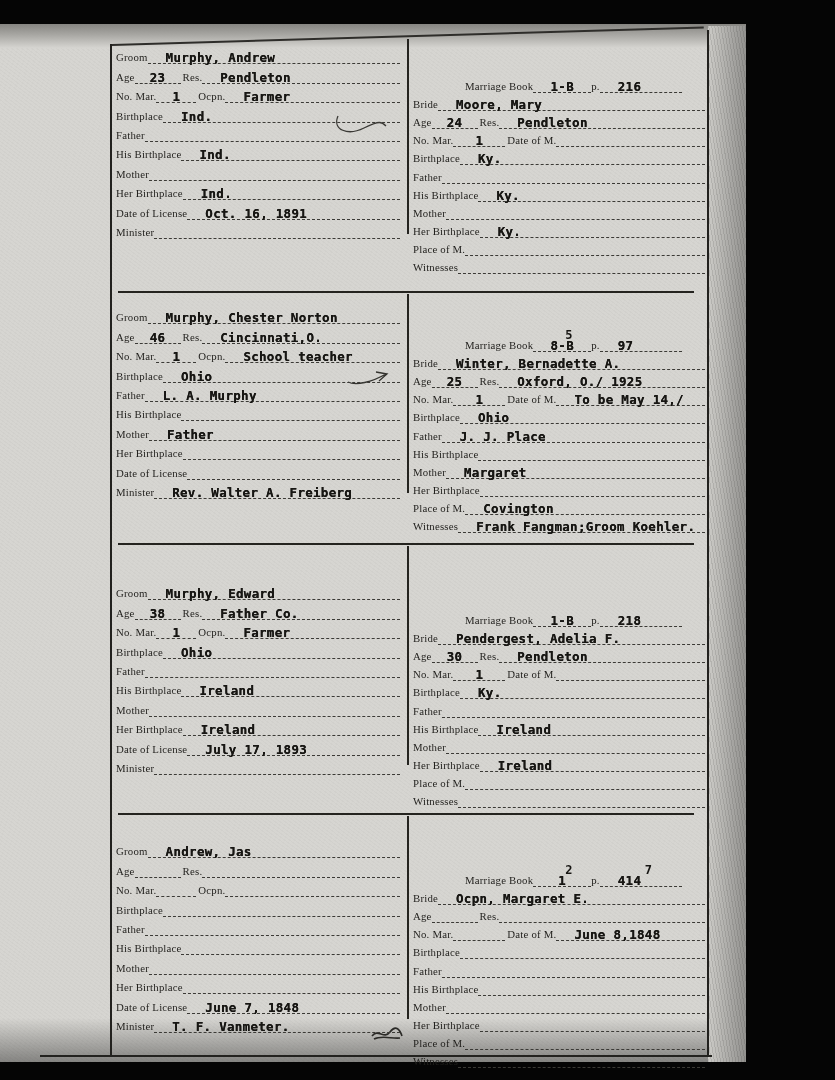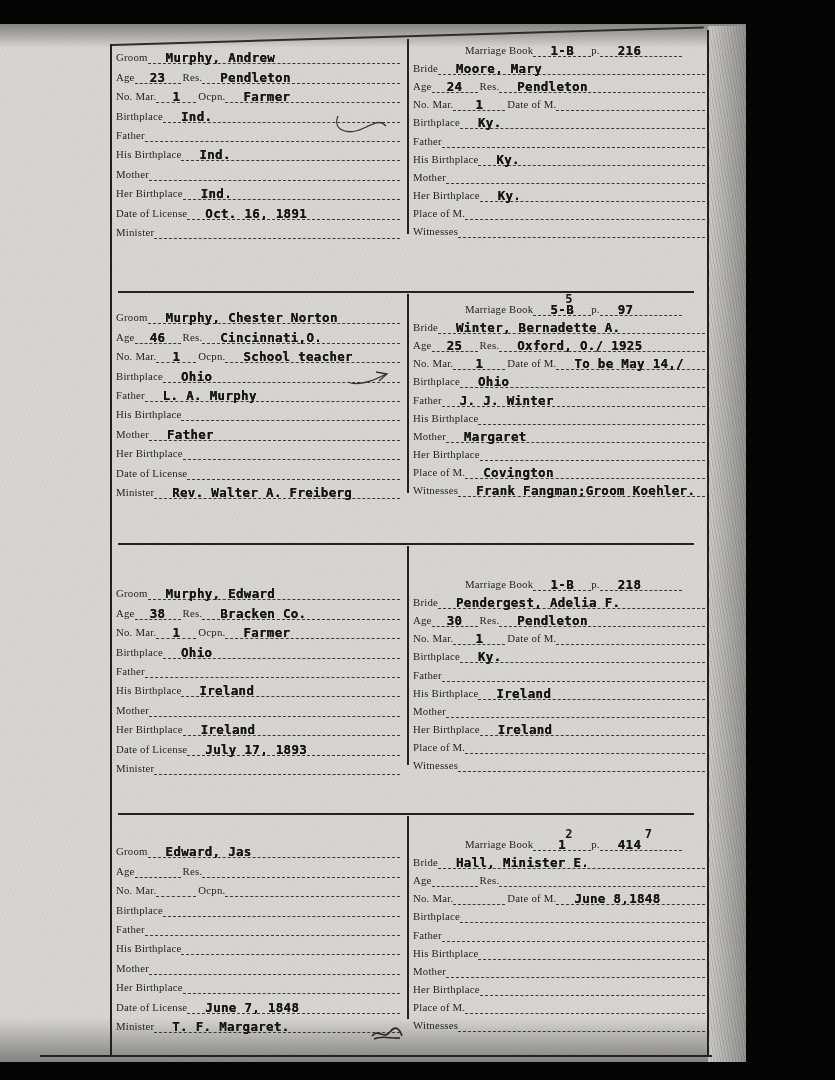--- a/index.html
+++ b/index.html
@@ -56,21 +56,21 @@
   .col{position:absolute;top:0;bottom:0;}
   .col-groom{left:4px;width:284px;}
   .col-bride{left:301px;right:3px;}
   .card-1 .col-groom{padding-top:9px;}  .card-1 .col-bride{padding-top:3px;}
   .card-2 .col-groom{padding-top:14px;} .card-2 .col-bride{padding-top:7px;}
   .card-3 .col-groom{padding-top:38px;} .card-3 .col-bride{padding-top:30px;}
   .card-4 .col-groom{padding-top:26px;} .card-4 .col-bride{padding-top:20px;}
 
   .row{position:relative;display:flex;align-items:flex-end;height:19.4px;}
   .col-bride .row{height:18.1px;}
-  .book-row{height:17px;padding-left:52px;}
+  .book-row{height:17px;padding-left:52px;margin-top:36px;}
   .lbl{font-size:10.8px;color:#201f1c;white-space:nowrap;padding-bottom:1px;letter-spacing:.2px;}
   .lbl2{margin-left:2px;}
   .lead{position:relative;border-bottom:1.4px dashed #3b3a36;}
   .grow{flex:1;}
   .w-age{width:46px;}
   .w-mar{width:40px;}
   .w-marb{width:52px;}
   .w-book{width:58px;}
   .w-page{width:82px;text-align:center;}
   .val{
@@ -321,21 +321,21 @@
             <span class="lbl">Minister</span>
             <span class="lead grow">
               <span class="val">Rev. Walter A. Freiberg</span>
             </span>
           </div>
         </div>
     <div class="col col-bride">
       <div class="row book-row">
         <span class="lbl">Marriage Book</span>
         <span class="lead w-book">
-          <span class="val ctr">5-B</span>
+          <span class="val ctr">8-B</span>
           <span class="above">5</span>
         </span>
         <span class="lbl">p.</span>
         <span class="lead w-page">
           <span class="val">97</span>
 
         </span>
       </div>
     <div class="row">
             <span class="lbl">Bride</span>
@@ -365,21 +365,21 @@
           </div>
           <div class="row">
             <span class="lbl">Birthplace</span>
             <span class="lead grow">
               <span class="val">Ohio</span>
             </span>
           </div>
           <div class="row">
             <span class="lbl">Father</span>
             <span class="lead grow">
-              <span class="val">J. J. Winter</span>
+              <span class="val">J. J. Place</span>
             </span>
           </div>
           <div class="row">
             <span class="lbl">His Birthplace</span>
             <span class="lead grow"></span>
           </div>
           <div class="row">
             <span class="lbl">Mother</span>
             <span class="lead grow">
               <span class="val">Margaret</span>
@@ -413,21 +413,21 @@
               <span class="val">Murphy, Edward</span>
             </span>
           </div>
           <div class="row">
             <span class="lbl">Age</span>
             <span class="lead w-age">
               <span class="val ctr">38</span>
             </span>
             <span class="lbl lbl2">Res.</span>
             <span class="lead grow">
-              <span class="val">Bracken Co.</span>
+              <span class="val">Father Co.</span>
             </span>
           </div>
           <div class="row">
             <span class="lbl">No. Mar.</span>
             <span class="lead w-mar">
               <span class="val ctr">1</span>
             </span>
             <span class="lbl lbl2">Ocpn.</span>
             <span class="lead grow">
               <span class="val">Farmer</span>
@@ -543,21 +543,21 @@
           </div>
         </div>
   </section>
       <section class="card card-4">
     <div class="rule-top"></div>
     <div class="divider"></div>
     <div class="col col-groom">
           <div class="row">
             <span class="lbl">Groom</span>
             <span class="lead grow">
-              <span class="val">Edward, Jas</span>
+              <span class="val">Andrew, Jas</span>
             </span>
           </div>
           <div class="row">
             <span class="lbl">Age</span>
             <span class="lead w-age"></span>
             <span class="lbl lbl2">Res.</span>
             <span class="lead grow"></span>
           </div>
           <div class="row">
             <span class="lbl">No. Mar.</span>
@@ -587,41 +587,41 @@
           </div>
           <div class="row">
             <span class="lbl">Date of License</span>
             <span class="lead grow">
               <span class="val">June 7, 1848</span>
             </span>
           </div>
           <div class="row">
             <span class="lbl">Minister</span>
             <span class="lead grow">
-              <span class="val">T. F. Margaret.</span>
+              <span class="val">T. F. Vanmeter.</span>
             </span>
           </div>
         </div>
     <div class="col col-bride">
       <div class="row book-row">
         <span class="lbl">Marriage Book</span>
         <span class="lead w-book">
           <span class="val ctr">1</span>
           <span class="above">2</span>
         </span>
         <span class="lbl">p.</span>
         <span class="lead w-page">
           <span class="val">414</span>
           <span class="above">7</span>
         </span>
       </div>
     <div class="row">
             <span class="lbl">Bride</span>
             <span class="lead grow">
-              <span class="val">Hall, Minister E.</span>
+              <span class="val">Ocpn, Margaret E.</span>
             </span>
           </div>
           <div class="row">
             <span class="lbl">Age</span>
             <span class="lead w-age"></span>
             <span class="lbl lbl2">Res.</span>
             <span class="lead grow"></span>
           </div>
           <div class="row">
             <span class="lbl">No. Mar.</span>

